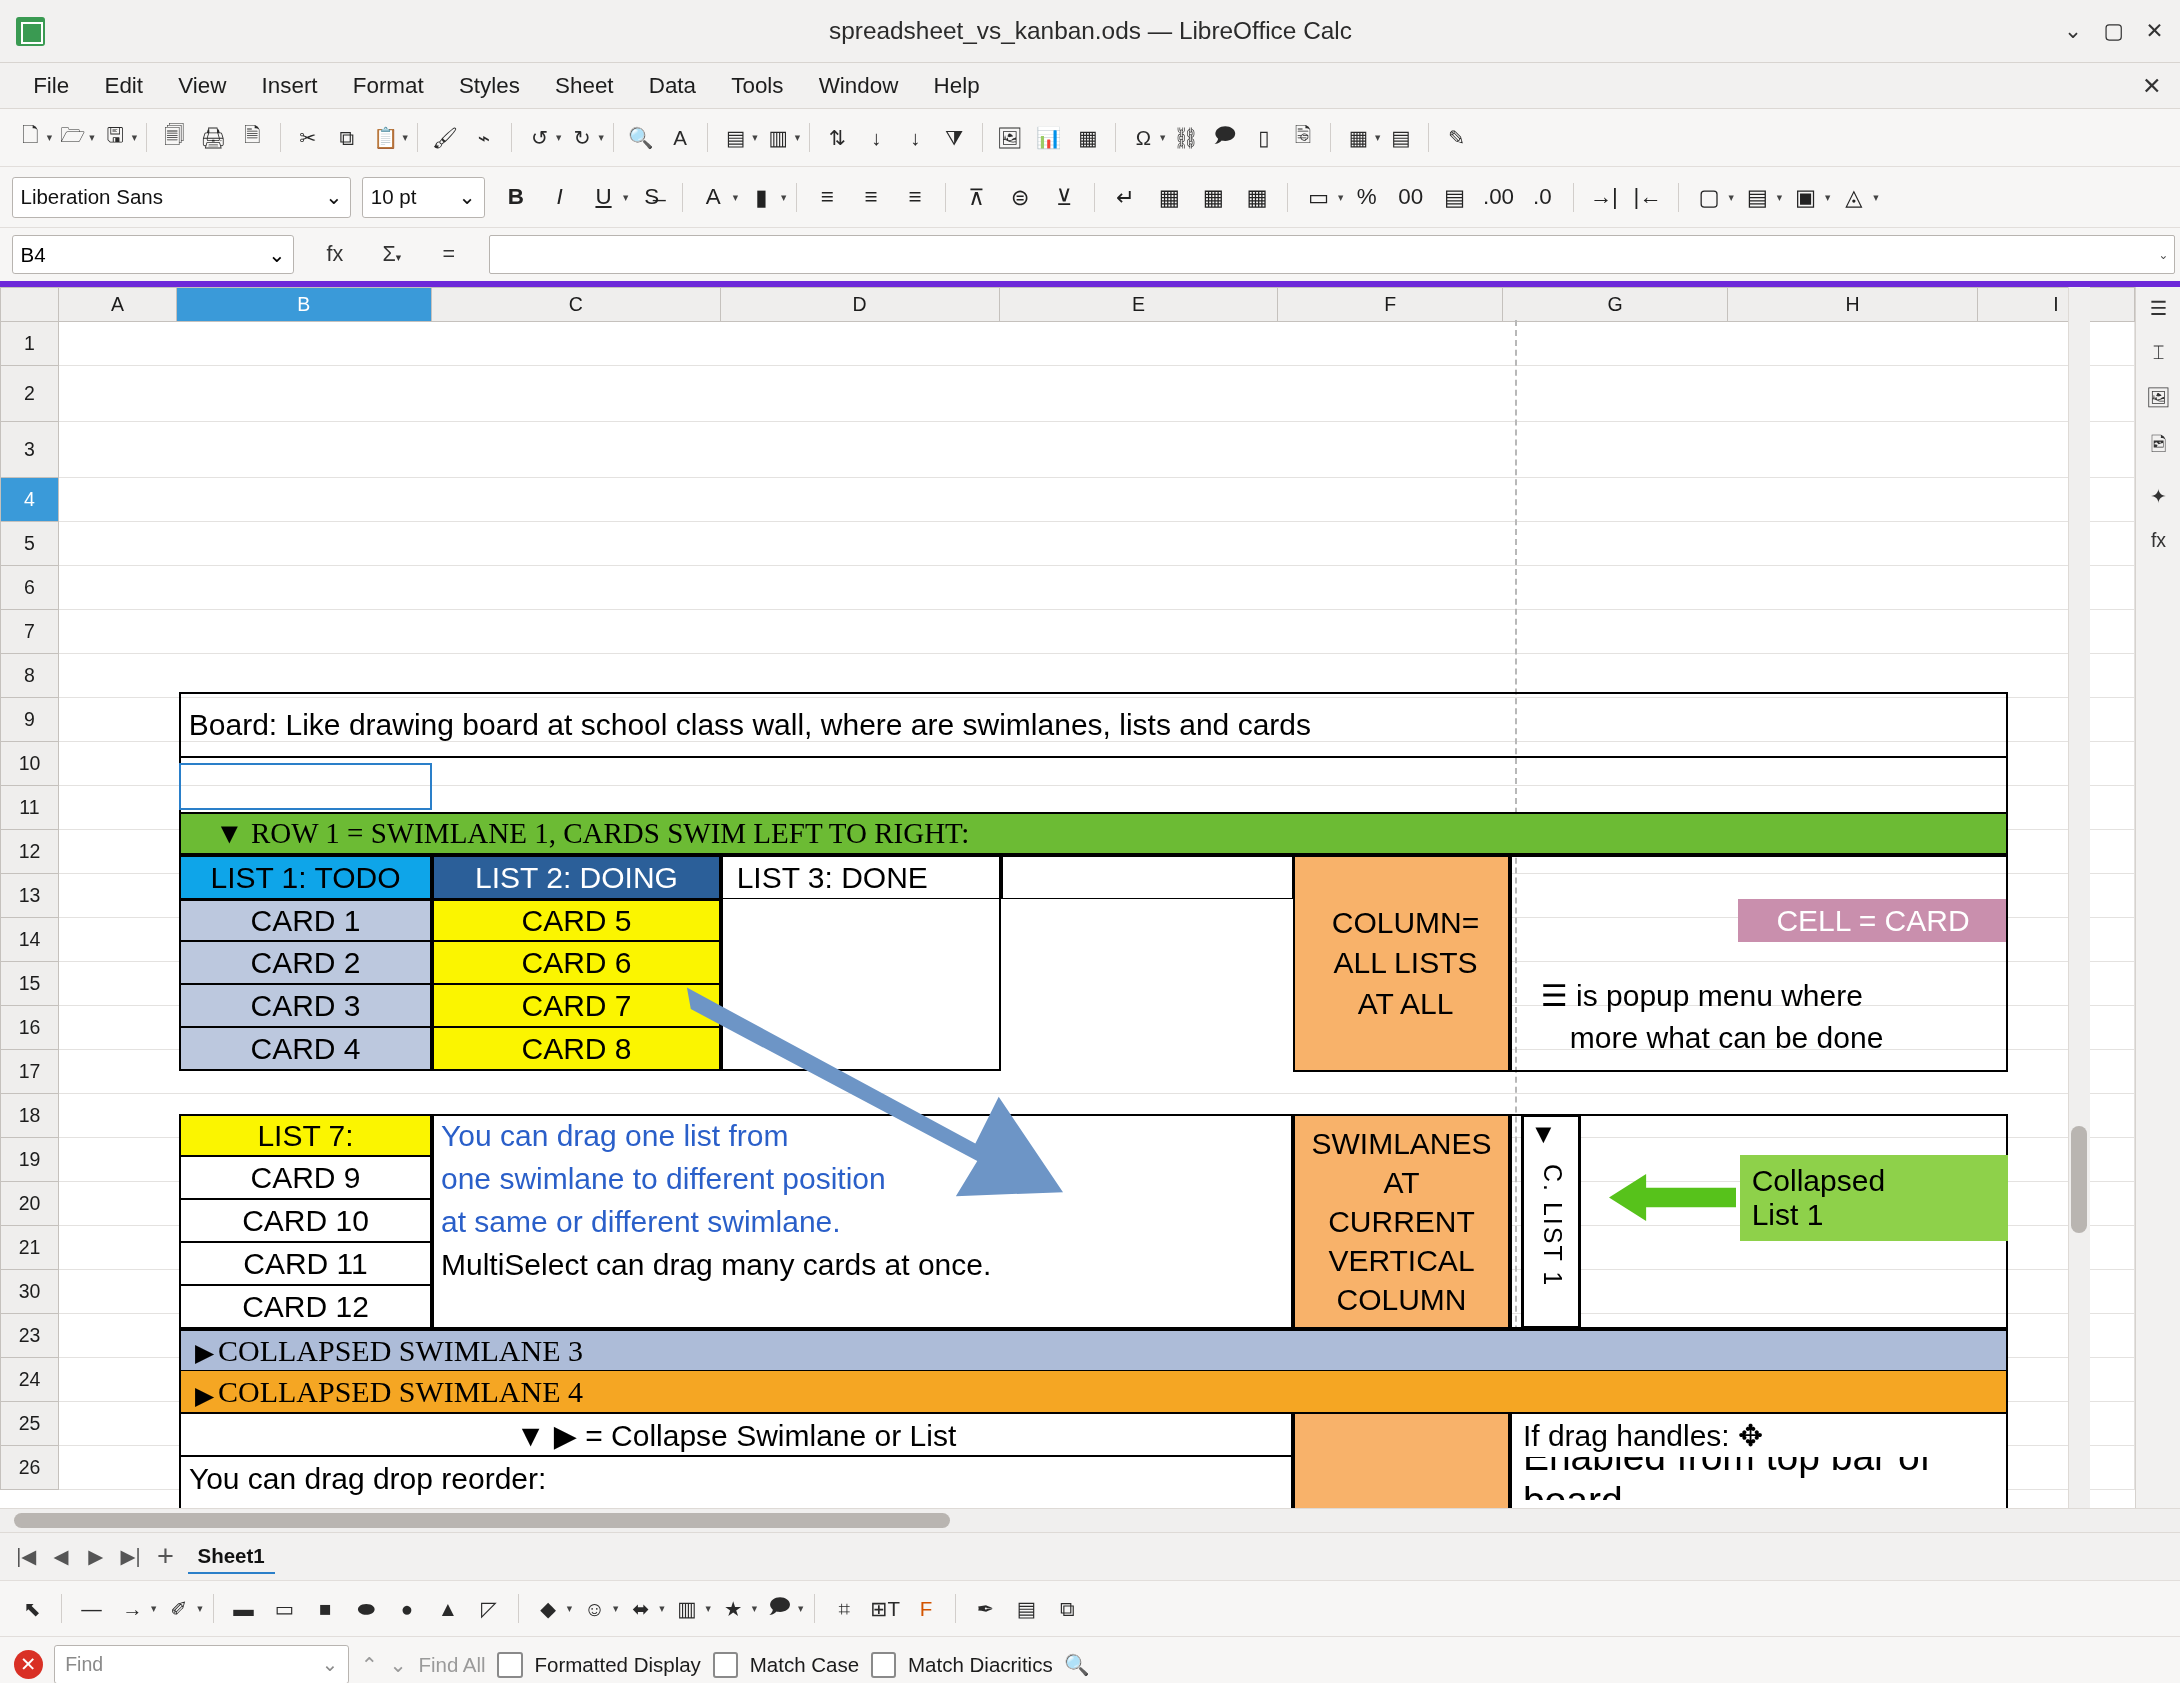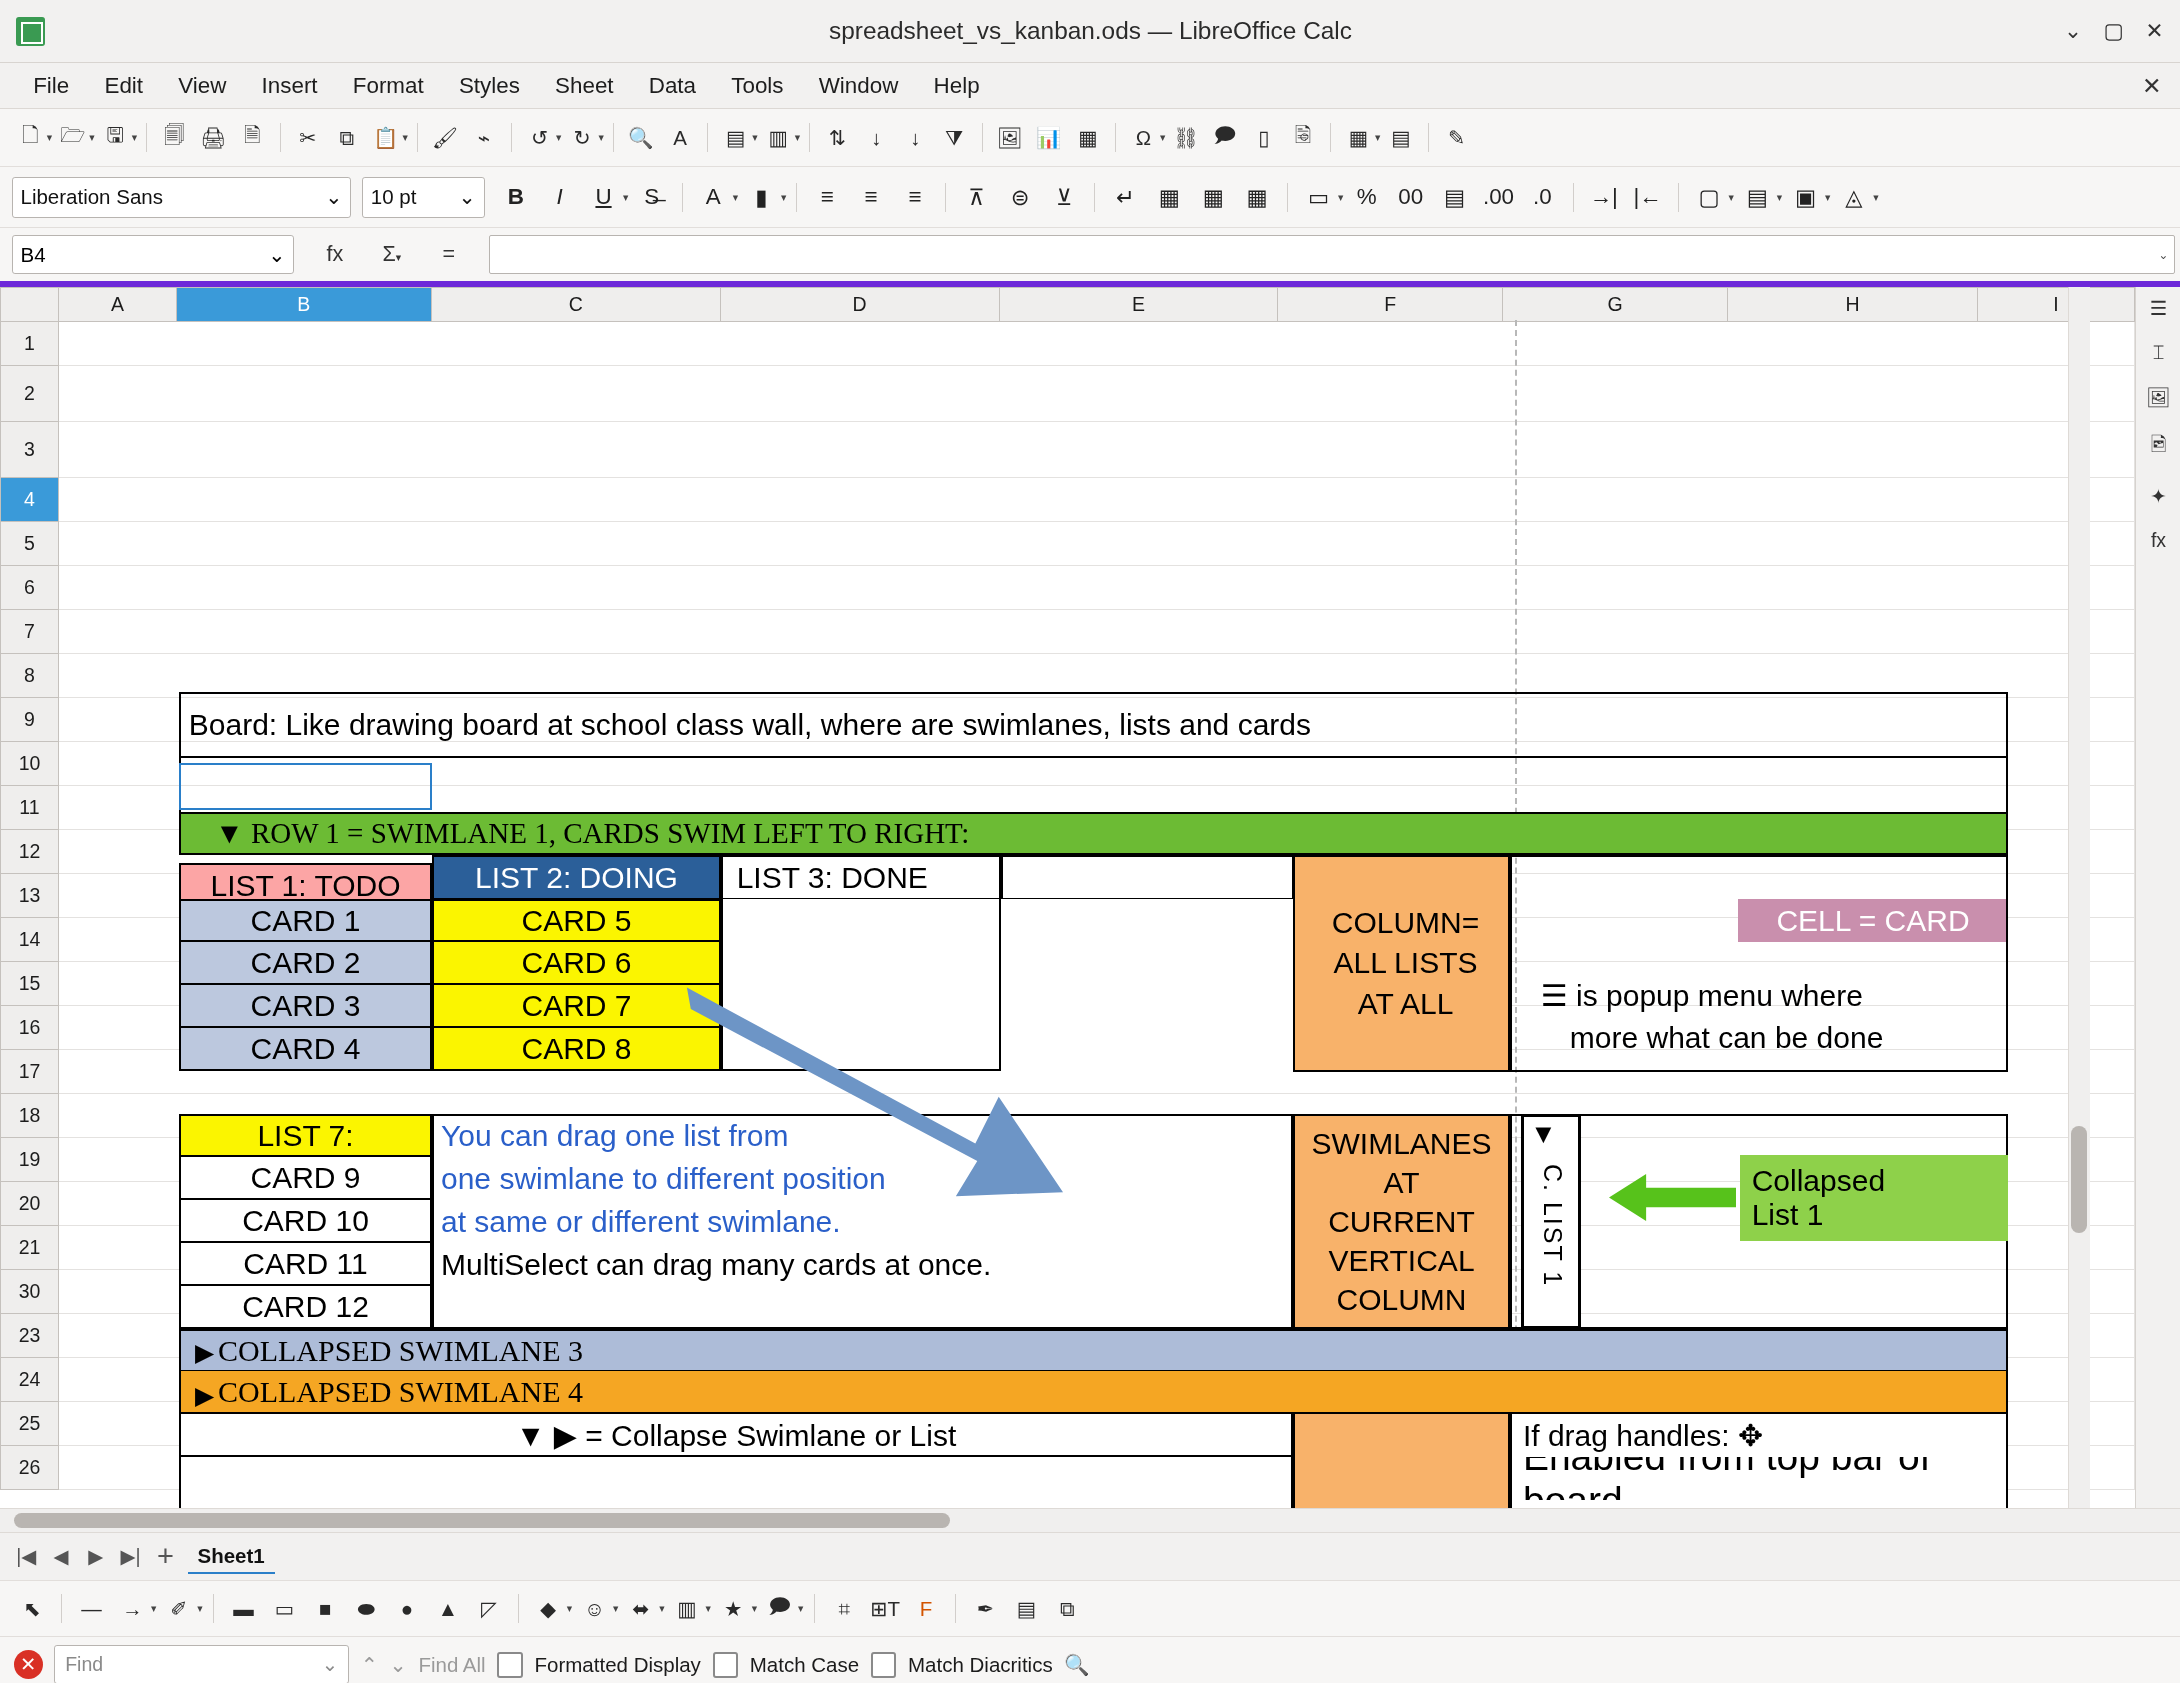--- a/index.html
+++ b/index.html
@@ -483,21 +483,21 @@
       <div style="position:absolute;left:1515px;top:33px;height:1151px;width:0;border-left:2px dashed #b8b8b8;"></div>
 
 
       <div class="ov bk" style="left:179px;top:405px;width:1829px;height:66px;padding-left:7.8px;font-size:30px;">Board: Like drawing board at school class wall, where are swimlanes, lists and cards</div>
       <div class="ov bk" style="left:179px;top:471px;width:1829px;height:59px;border-top:none;"></div>
 
       <div class="selbox" style="left:179px;top:476px;width:253px;height:47px;"></div>
 
       <div class="ov bk" style="left:179px;top:525px;width:1829px;height:43px;background:#6cbb34;padding-left:34px;font-family:'Liberation Serif',serif;font-size:29px;">▼   ROW 1 = SWIMLANE 1, CARDS SWIM LEFT TO RIGHT:</div>
 
-      <div class="ov bk center" style="left:179px;top:568px;width:253px;height:45px;background:#fca5a5;font-size:30px;margin-top:8px;">LIST 1: TODO</div>
+      <div class="ov bk center" style="left:179px;top:568px;width:253px;height:45px;background:#0ea5e9;font-size:30px;">LIST 1: TODO</div>
       <div class="ov bk center" style="left:432px;top:568px;width:289px;height:45px;background:#2b5f99;color:#fff;font-size:30px;">LIST 2: DOING</div>
       <div class="ov bk" style="left:721px;top:568px;width:280px;height:45px;background:#fff;padding-left:13.7px;font-size:30px;">LIST 3: DONE</div>
       <div class="ov bk" style="left:1001px;top:568px;width:293px;height:45px;background:#fff;"></div>
 
       <div class="ov bk center" style="left:179px;top:612px;width:253px;height:43px;background:#bcc8de;font-size:30px;">CARD 1</div>
       <div class="ov bk center" style="left:179px;top:655px;width:253px;height:43px;background:#bcc8de;font-size:30px;border-top:none;">CARD 2</div>
       <div class="ov bk center" style="left:179px;top:698px;width:253px;height:43px;background:#bcc8de;font-size:30px;border-top:none;">CARD 3</div>
       <div class="ov bk center" style="left:179px;top:741px;width:253px;height:43px;background:#bcc8de;font-size:30px;border-top:none;">CARD 4</div>
 
       <div class="ov bk center" style="left:432px;top:612px;width:289px;height:43px;background:#fbf500;font-size:30px;">CARD 5</div>
@@ -565,20 +565,21 @@
 
       <div class="ov bk" style="left:179px;top:1042px;width:1829px;height:43px;background:#adbcd8;padding-left:37px;font-family:'Liberation Serif',serif;font-size:30px;">COLLAPSED SWIMLANE 3</div>
       <div style="position:absolute;left:195px;top:1051px;font-size:25px;">▶</div>
       <div class="ov bk" style="left:179px;top:1084px;width:1829px;height:43px;background:#f5a623;padding-left:37px;font-family:'Liberation Serif',serif;font-size:30px;border-top:none;">COLLAPSED SWIMLANE 4</div>
       <div style="position:absolute;left:195px;top:1094px;font-size:25px;">▶</div>
 
       <div class="ov bk" style="left:179px;top:1127px;width:1114px;height:43px;background:#fff;border-top:none;"></div>
       <div class="ov center" style="left:179px;top:1127px;width:1114px;height:43px;font-size:30px;">▼ ▶ = Collapse Swimlane or List</div>
 
       <div class="ov bk" style="left:179px;top:1170px;width:1114px;height:172px;background:#fff;border-top:none;"></div>
+      <div class="ov" style="left:183px;top:1170px;width:1102px;height:43px;font-size:30px;padding-left:5.9px;">You can drag drop reorder:</div>
       <div class="ov" style="left:183px;top:1213px;width:1102px;height:43px;font-size:30px;padding-left:5.9px;">Swimlanes, Lists, Cards. Not opened card is Minicard.</div>
 
       <div class="ov bk" style="left:1293px;top:1127px;width:217px;height:215px;background:#f8b26a;border-top:none;"></div>
 
       <div class="ov bk" style="left:1510px;top:1127px;width:498px;height:215px;background:#fff;border-top:none;"></div>
       <div class="ov" style="left:1517px;top:1127px;width:488px;height:43px;font-size:30px;padding-left:5.9px;">If drag handles:  ✥</div>
       <div class="ov" style="left:1517px;top:1170px;width:488px;height:43px;font-size:39px;padding-left:5.9px;">Enabled from top bar of board,</div>
       <div class="ov" style="left:1517px;top:1213px;width:488px;height:43px;font-size:30px;padding-left:5.9px;">drag from handle part.</div>
 
       <div class="vscroll">

